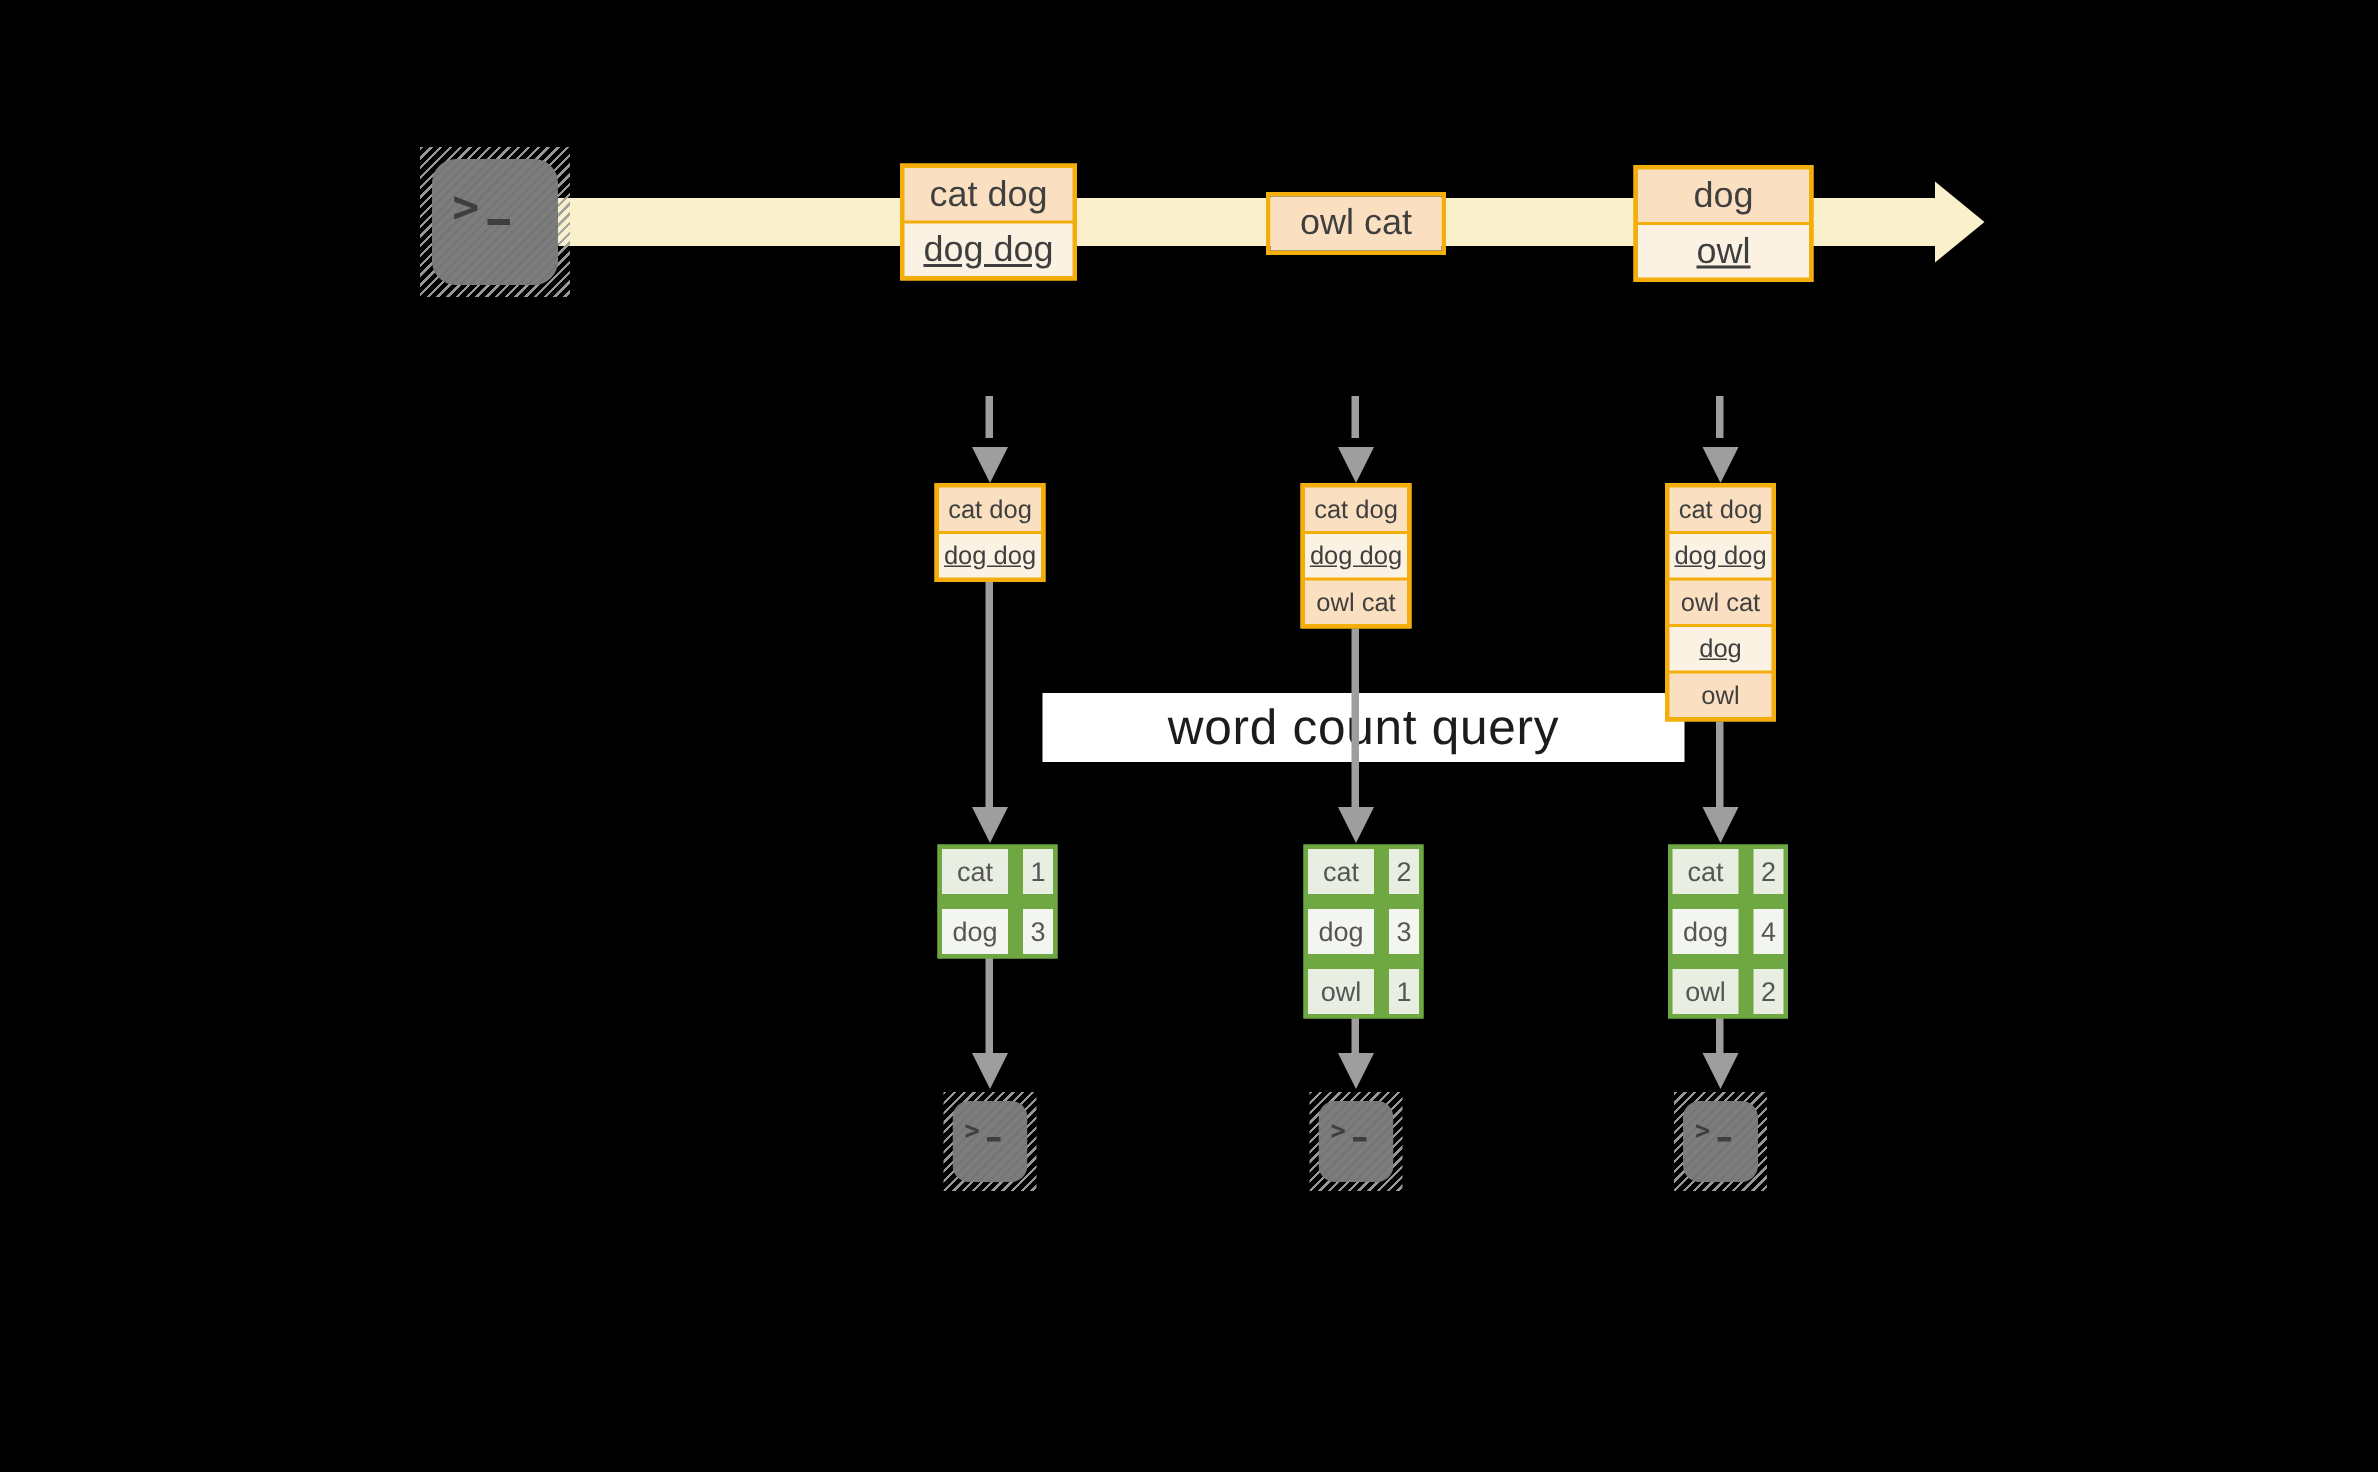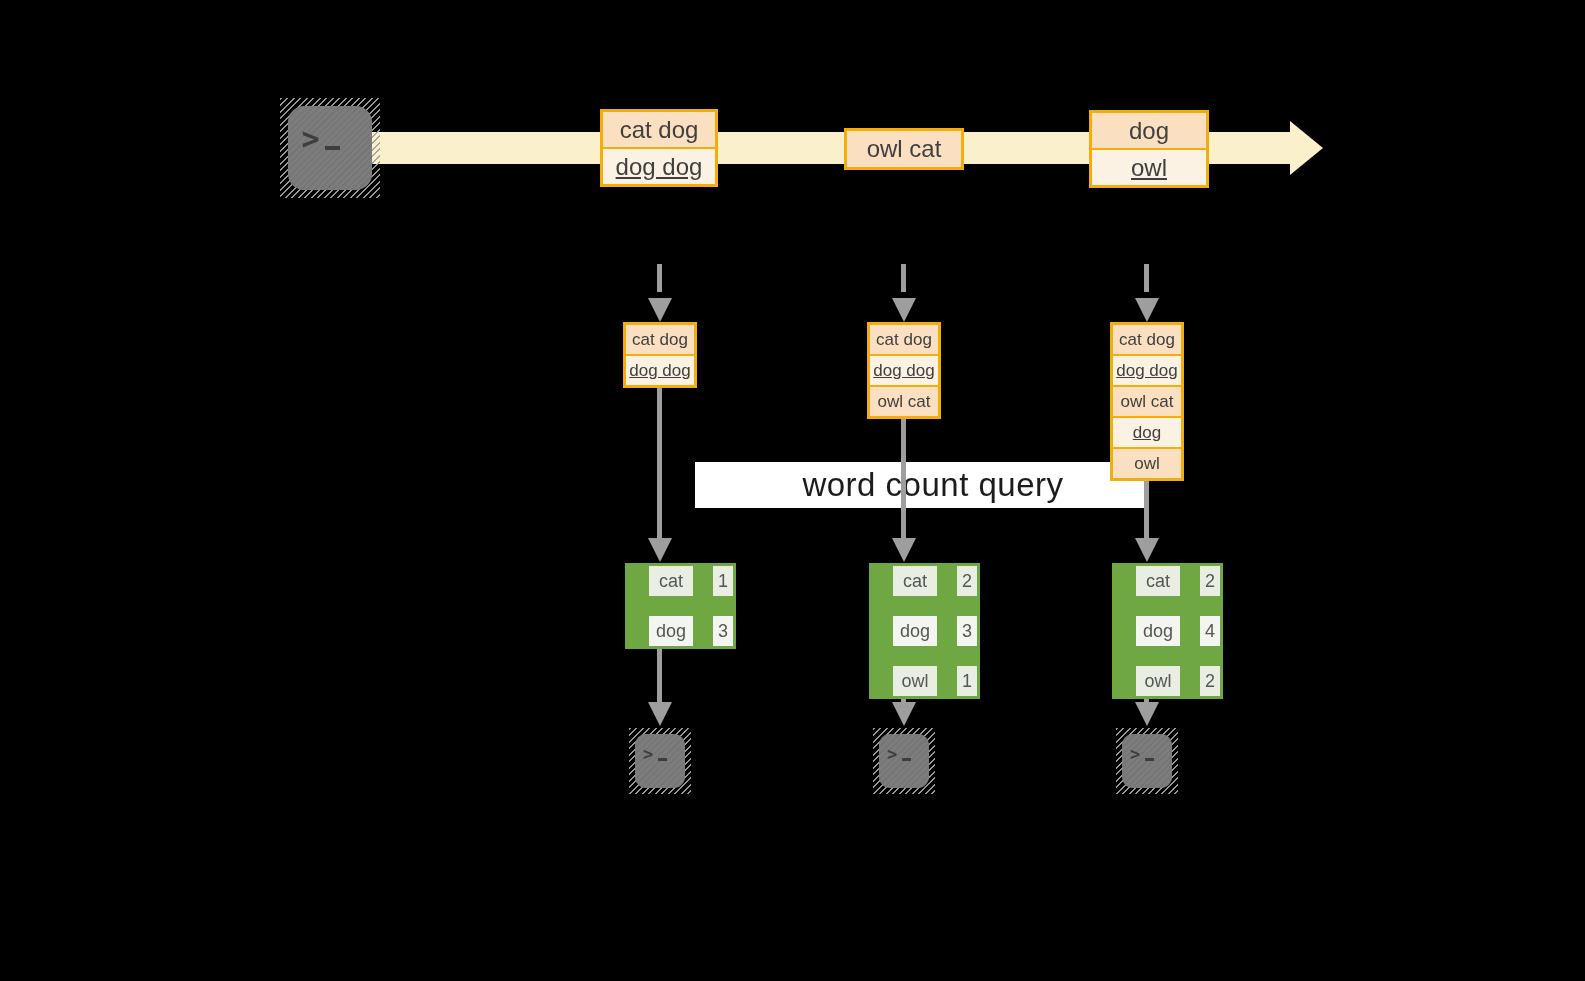--- a/index.html
+++ b/index.html
@@ -44,26 +44,26 @@
   .cream{background:#FCF2E3;text-decoration:underline;}
 
   
   .dash{position:absolute;width:5px;height:28px;top:264px;background:#9E9E9E;z-index:2;}
   .vline{position:absolute;width:5px;background:#9E9E9E;z-index:2;}
   .ah{position:absolute;width:0;height:0;z-index:2;
       border-left:12px solid transparent;border-right:12px solid transparent;border-top:24px solid #9E9E9E;}
 
   
   .band{position:absolute;left:695px;top:462px;width:428px;height:46px;background:#FFFFFF;z-index:1;
-        display:flex;align-items:center;justify-content:center;padding-left:24px;}
+        display:flex;align-items:center;justify-content:center;}
   .band span{font-size:33px;color:#1C1C1C;letter-spacing:.5px;}
 
   
   .gtable{position:absolute;z-index:3;border:3px solid #6FA843;background:#6FA843;
-          display:grid;grid-template-columns:44px 20px;gap:20px;padding-left:21px;}
+          display:grid;grid-template-columns:44px 20px;gap:10px;}
   .gcell{display:flex;align-items:center;justify-content:center;height:30px;font-size:18px;color:#565656;}
   .ga{background:#E8EEE1;}
   .gb{background:#F3F6F0;}
   .gt1{left:625px;top:563px;}
   .gt2{left:869px;top:563px;}
   .gt3{left:1112px;top:563px;}
 </style>
 </head>
 <body>
 

